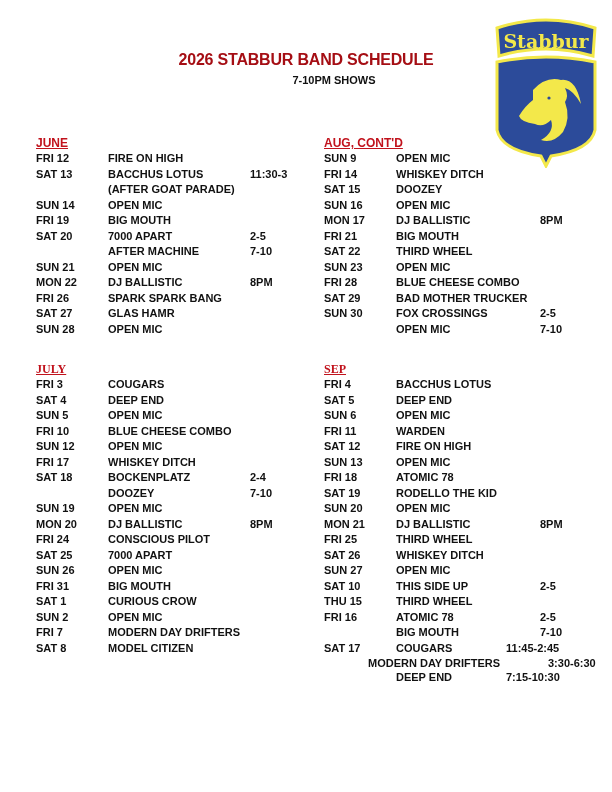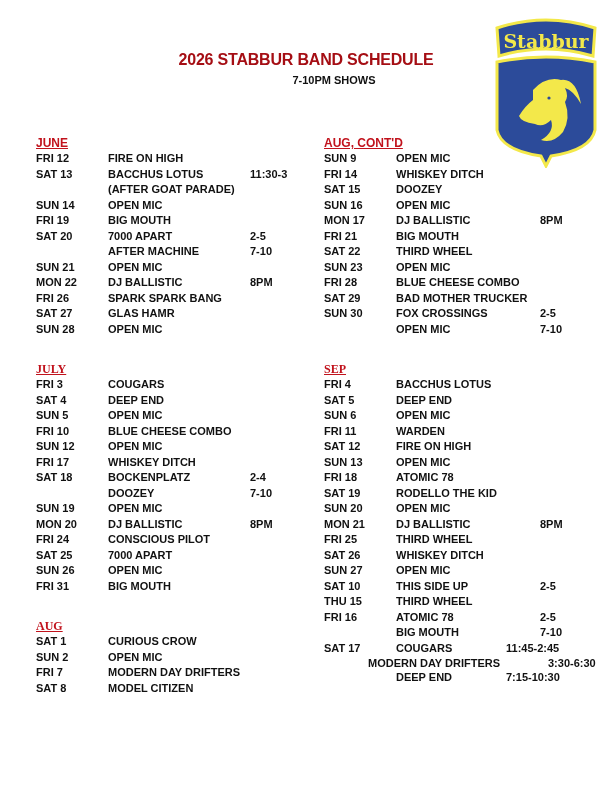--- a/index.html
+++ b/index.html
@@ -171,21 +171,20 @@
         <span class="band">OPEN MIC</span>
         <span class="time"></span>
       </div>
     <div class="row">
         <span class="day">FRI 31</span>
         <span class="band">BIG MOUTH</span>
         <span class="time"></span>
       </div>
   </div>
 
-  <div class="month gap">AUG</div>
   <div>
     <div class="row">
         <span class="day">SAT 1</span>
         <span class="band">CURIOUS CROW</span>
         <span class="time"></span>
       </div>
     <div class="row">
         <span class="day">SUN 2</span>
         <span class="band">OPEN MIC</span>
         <span class="time"></span>

